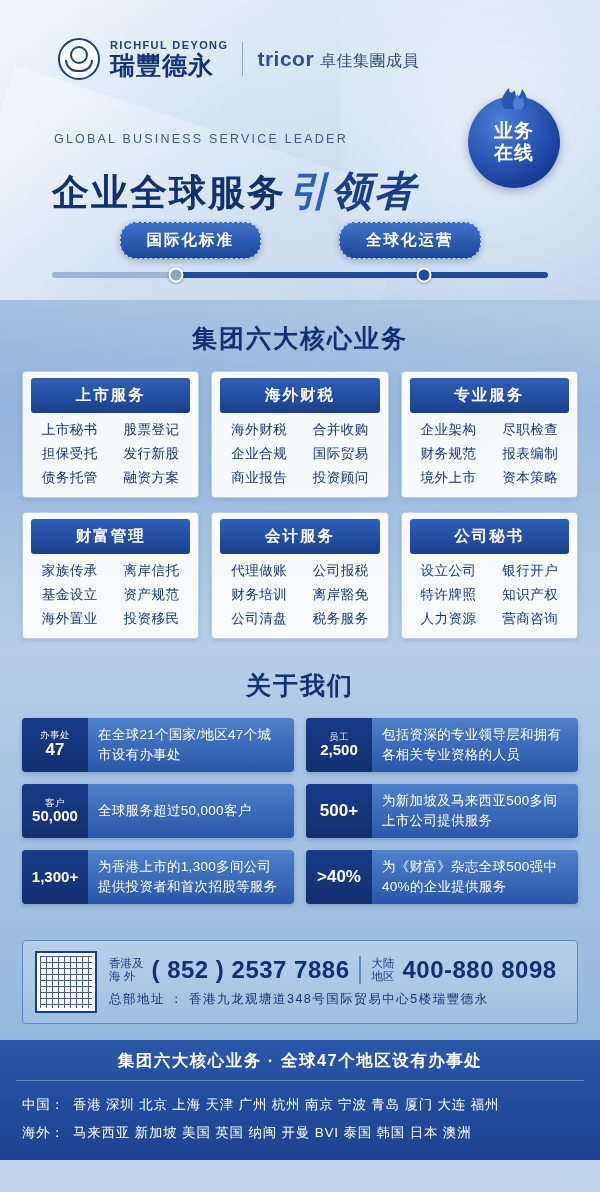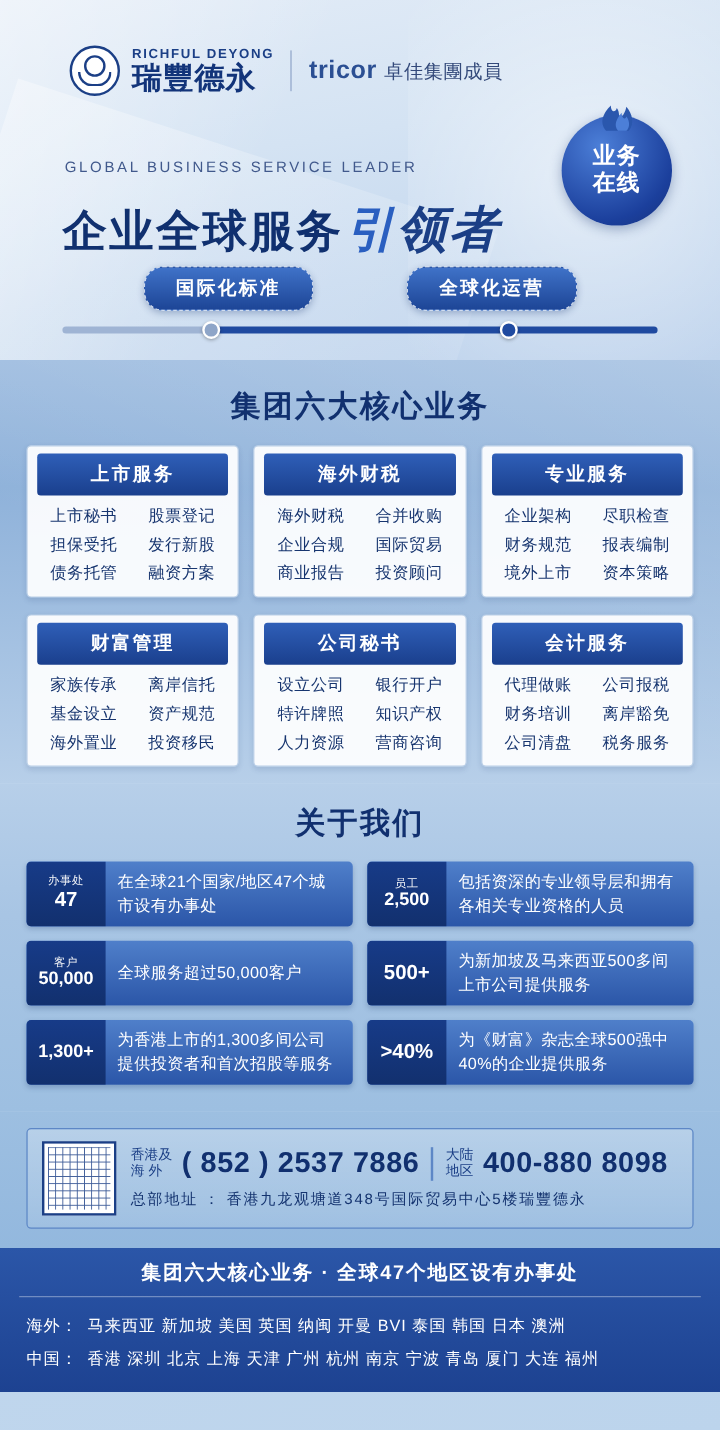--- a/index.html
+++ b/index.html
@@ -480,40 +480,40 @@
           <div class="core-item">家族传承</div>
           <div class="core-item">离岸信托</div>
           <div class="core-item">基金设立</div>
           <div class="core-item">资产规范</div>
           <div class="core-item">海外置业</div>
           <div class="core-item">投资移民</div>
         </div>
       </div>
 
       <div class="core-card">
+        <div class="core-head">会计服务</div>
+        <div class="core-items">
+          <div class="core-item">代理做账</div>
+          <div class="core-item">公司报税</div>
+          <div class="core-item">财务培训</div>
+          <div class="core-item">离岸豁免</div>
+          <div class="core-item">公司清盘</div>
+          <div class="core-item">税务服务</div>
+        </div>
+      </div>
+
+      <div class="core-card">
         <div class="core-head">公司秘书</div>
         <div class="core-items">
           <div class="core-item">设立公司</div>
           <div class="core-item">银行开户</div>
           <div class="core-item">特许牌照</div>
           <div class="core-item">知识产权</div>
           <div class="core-item">人力资源</div>
           <div class="core-item">营商咨询</div>
-        </div>
-      </div>
-
-      <div class="core-card">
-        <div class="core-head">会计服务</div>
-        <div class="core-items">
-          <div class="core-item">代理做账</div>
-          <div class="core-item">公司报税</div>
-          <div class="core-item">财务培训</div>
-          <div class="core-item">离岸豁免</div>
-          <div class="core-item">公司清盘</div>
-          <div class="core-item">税务服务</div>
         </div>
       </div>
 
     </div>
   </div>
 
   <div class="section-about">
     <div class="sec-title">关于我们</div>
     <div class="about-grid">
 
@@ -585,22 +585,22 @@
           <div class="phone">400-880 8098</div>
         </div>
         <div class="contact-line2">总部地址 ： 香港九龙观塘道348号国际贸易中心5楼瑞豐德永</div>
       </div>
     </div>
   </div>
 
   <div class="footer">
     <div class="footer-title">集团六大核心业务 · 全球47个地区设有办事处</div>
     <div class="footer-row">
+      <div class="footer-key">中国：</div>
+      <div class="footer-val">香港 深圳 北京 上海 天津 广州 杭州 南京 宁波 青岛 厦门 大连 福州</div>
+    </div>
+    <div class="footer-row">
       <div class="footer-key">海外：</div>
       <div class="footer-val">马来西亚 新加坡 美国 英国 纳闽 开曼 BVI 泰国 韩国 日本 澳洲</div>
     </div>
-    <div class="footer-row">
-      <div class="footer-key">中国：</div>
-      <div class="footer-val">香港 深圳 北京 上海 天津 广州 杭州 南京 宁波 青岛 厦门 大连 福州</div>
-    </div>
   </div>
 
 </div>
 
 </body></html>

